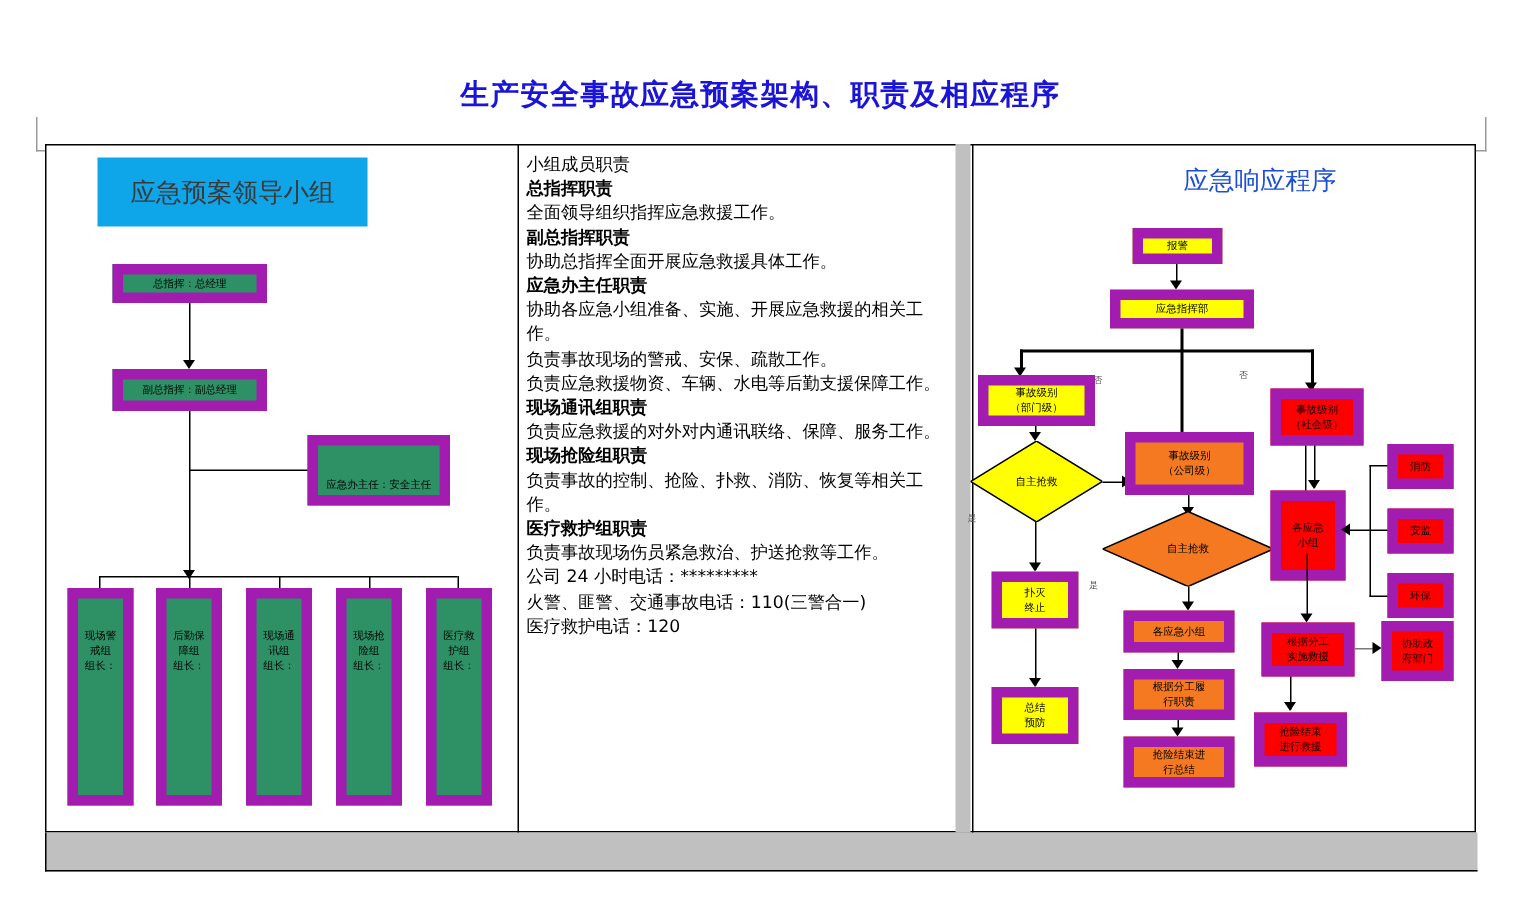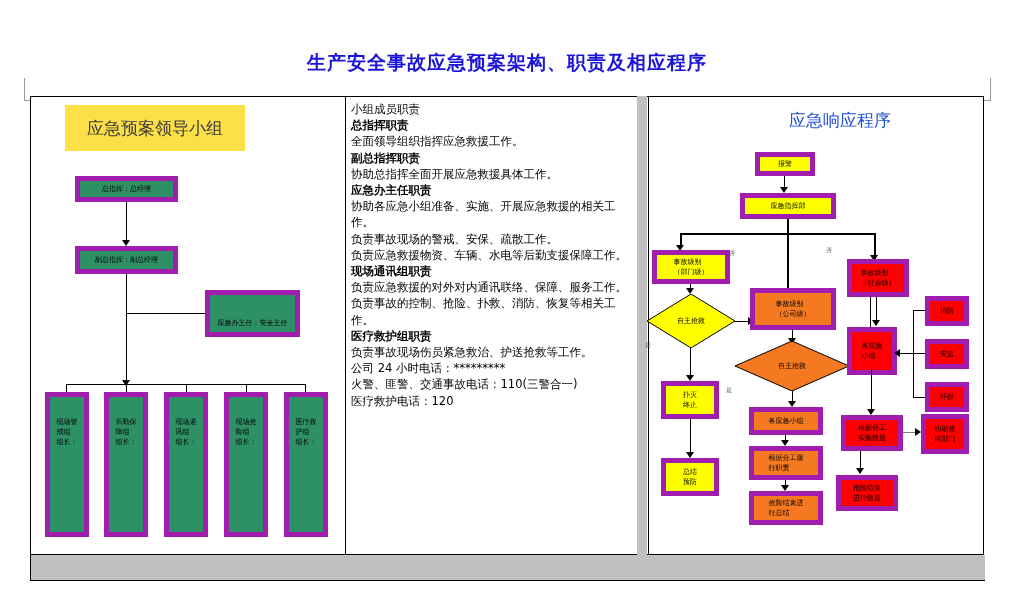--- a/index.html
+++ b/index.html
@@ -19,31 +19,31 @@
   
   #table{position:absolute;left:30px;top:96px;width:954px;height:459px;
          border:1px solid #000;box-sizing:border-box;background:#fff;}
 
   
   #col-splitter{position:absolute;left:637px;top:96px;width:10px;height:459px;background:#c0c0c0;}
   #bottom-bar{position:absolute;left:30px;top:555px;width:954px;height:25px;background:#c0c0c0;
               border-left:1px solid #000;border-bottom:1px solid #000;}
 
   
-  .box{position:absolute;box-sizing:border-box;border:5px solid #a21caf;
-       display:flex;align-items:center;justify-content:center;
+  .box{position:absolute;box-sizing:border-box;border:7px solid #a21caf;
+       display:flex;align-items:center;justify-content:center;text-align:center;
        font-size:7px;line-height:10px;color:#000;padding:1px;}
   .green{background:#2e9166;}
   .yellow{background:#ffff00;}
   .orange{background:#f47920;}
   .red{background:#fe0000;}
 
   .hdr{position:absolute;box-sizing:border-box;display:flex;align-items:center;
        justify-content:center;font-size:17px;color:#333;}
-  #left-header{background:#fde047;color:#3a3a3a;}
+  #left-header{background:#0ea5e9;color:#3a3a3a;}
 
   .gbox{align-items:flex-start;justify-content:center;padding-top:20px;}
   .gbox .t{white-space:pre-line;font-size:7px;line-height:10px;}
 
   
   .ln{position:absolute;background:#000;}
   .lnv{width:1px;}
   .lnh{height:1px;}
   .lnv2{width:2px;}
   .lnh2{height:2px;}
@@ -135,20 +135,21 @@
     <div class="b">总指挥职责</div>
     <div>全面领导组织指挥应急救援工作。</div>
     <div class="b">副总指挥职责</div>
     <div>协助总指挥全面开展应急救援具体工作。</div>
     <div class="b">应急办主任职责</div>
     <div>协助各应急小组准备、实施、开展应急救援的相关工作。</div>
     <div>负责事故现场的警戒、安保、疏散工作。</div>
     <div>负责应急救援物资、车辆、水电等后勤支援保障工作。</div>
     <div class="b">现场通讯组职责</div>
     <div>负责应急救援的对外对内通讯联络、保障、服务工作。</div>
+    <div class="b">现场抢险组职责</div>
     <div>负责事故的控制、抢险、扑救、消防、恢复等相关工作。</div>
     <div class="b">医疗救护组职责</div>
     <div>负责事故现场伤员紧急救治、护送抢救等工作。</div>
     <div>公司 24 小时电话：*********</div>
     <div>火警、匪警、交通事故电话：110(三警合一)</div>
     <div>医疗救护电话：120</div>
   </div>
 
 <div class="hdr" style="left:760px;top:108px;width:160px;height:24px;color:#1d4ed8;">应急响应程序</div>
 
@@ -241,21 +242,21 @@
 行总结</span>
 </div>
 
 <div class="box red" style="left:847px;top:259px;width:62px;height:38px;">
   <span style="white-space:pre-line">事故级别
 （社会级）</span>
 </div>
 <div class="ln lnv" style="left:876px;top:297px;height:28px;"></div>
 <div class="arr arr-d" style="left:872px;top:320px;"></div>
 
-<div class="box red" style="left:847px;top:327px;width:50px;height:48px;">
+<div class="box red" style="left:847px;top:327px;width:50px;height:60px;">
   <span style="white-space:pre-line">各应急
 小组</span>
 </div>
 
 <div class="box red" style="left:925px;top:296px;width:44px;height:30px;">消防</div>
 <div class="box red" style="left:925px;top:339px;width:44px;height:30px;">安监</div>
 <div class="box red" style="left:925px;top:382px;width:44px;height:30px;">环保</div>
 
 <div class="ln lnv" style="left:913px;top:310px;height:88px;"></div>
 <div class="ln lnh" style="left:913px;top:310px;width:12px;"></div>

